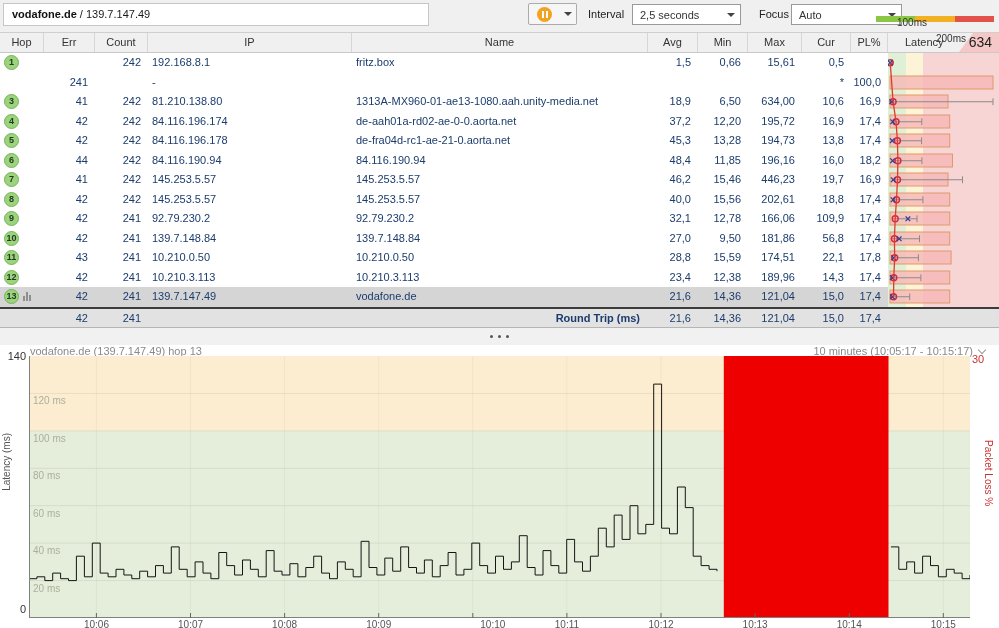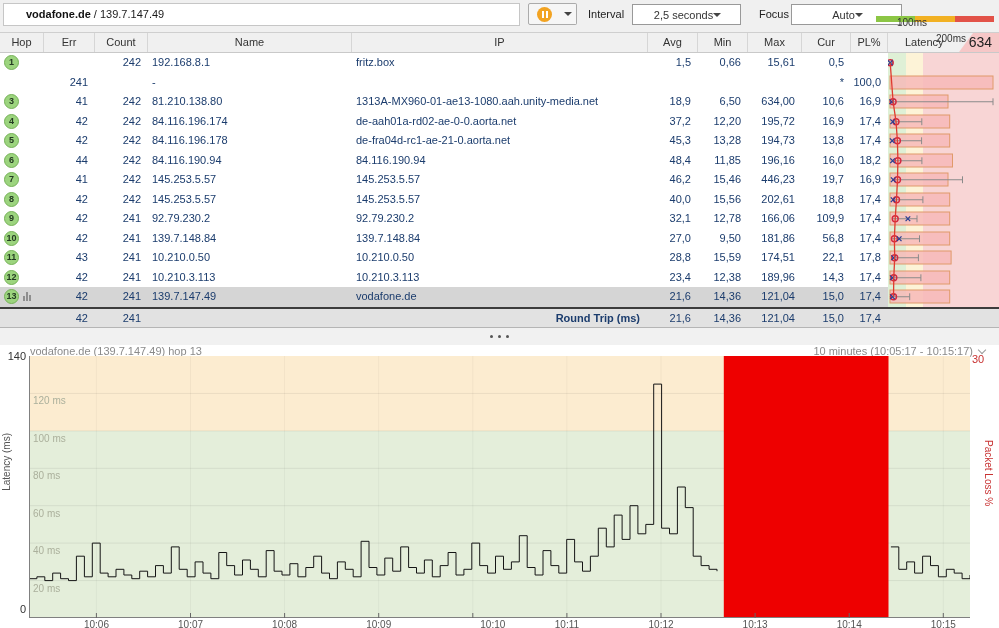--- a/index.html
+++ b/index.html
@@ -2,34 +2,34 @@
 <html><head>
 <meta charset="utf-8">
 <style>
   * { margin:0; padding:0; box-sizing:border-box; }
   html,body { width:999px; height:628px; overflow:hidden; background:#fff;
     font-family:"Liberation Sans","DejaVu Sans",sans-serif; font-size:11px; color:#333; }
   #app { position:relative; width:999px; height:628px; background:#fff; }
 
   
   .toolbar { height:33px; background:#f0f0f0; border-bottom:1px solid #cfcfcf; position:relative; }
-  .title-box { position:absolute; left:3px; top:3px; width:517px; height:23px; background:#fff;
-    border:1px solid #c6c6c6; line-height:21px; padding-left:22px; color:#1a1a1a; }
+  .title-box { position:absolute; left:3px; top:3px; width:426px; height:23px; background:#fff;
+    border:1px solid #c6c6c6; line-height:21px; padding-left:8px; color:#1a1a1a; }
   .title-box b { font-weight:bold; color:#111; }
   .split-btn { position:absolute; left:528px; top:3px; width:33px; height:22px; background:#f6f6f6;
     border:1px solid #ababab; border-radius:2px 0 0 2px; display:flex; align-items:center; justify-content:center; cursor:pointer; }
   .split-caret { position:absolute; left:560px; top:3px; width:17px; height:22px; background:#f6f6f6;
     border:1px solid #ababab; border-left:none; border-radius:0 2px 2px 0; display:flex; align-items:center; justify-content:center; cursor:pointer; }
   .pause-circle { width:15px; height:15px; border-radius:50%; background:#f2a322; display:flex; align-items:center; justify-content:center; gap:2px; }
   .pbar { width:2px; height:7px; background:#fff; display:inline-block; }
   .caret-down { width:0; height:0; border-left:4px solid transparent; border-right:4px solid transparent; border-top:4px solid #444; }
   .tb-lbl { position:absolute; top:8px; color:#222; }
   .lbl-interval { left:588px; } .lbl-focus { left:759px; }
   .select { position:absolute; top:4px; height:21px; background:#fff; border:1px solid #999;
-    display:flex; align-items:center; justify-content:center; padding:0 5px 0 7px; cursor:pointer; }
+    display:flex; align-items:center; justify-content:space-between; padding:0 5px 0 7px; cursor:pointer; }
   .sel-interval { left:632px; width:109px; } .sel-focus { left:791px; width:111px; }
   .legend { position:absolute; left:876px; top:2px; width:118px; }
   .legend-labels { display:flex; height:13px; font-size:10px; color:#333; position:relative; }
   .legend-labels span { position:absolute; top:15px; }
   .leg-100 { left:21px; } .leg-200 { left:60px;margin-top:16px; }
   .legend-bar { display:flex; height:6px; margin-top:1px; }
   .legend-bar i { flex:1; }
 
   
   .gridrow { display:grid; grid-template-columns:44px 51px 53px 204px 296px 50px 50px 54px 49px 37px 111px; }
@@ -118,22 +118,22 @@
           <i style="background: rgb(242, 177, 35);"></i>
           <i style="background: rgb(226, 82, 72);"></i>
         </div>
     </div>
   </div>
 
   <div class="gridrow ghead">
     <div class="hc">Hop</div>
     <div class="hc">Err</div>
     <div class="hc">Count</div>
+    <div class="hc">IP</div>
     <div class="hc">Name</div>
-    <div class="hc">IP</div>
     <div class="hc">Avg</div>
     <div class="hc">Min</div>
     <div class="hc">Max</div>
     <div class="hc">Cur</div>
     <div class="hc">PL%</div>
     <div class="hc hc-lat"><span>Latency</span>
       <span class="lat-tag">
           <span>634</span>
         </span>
     </div>

